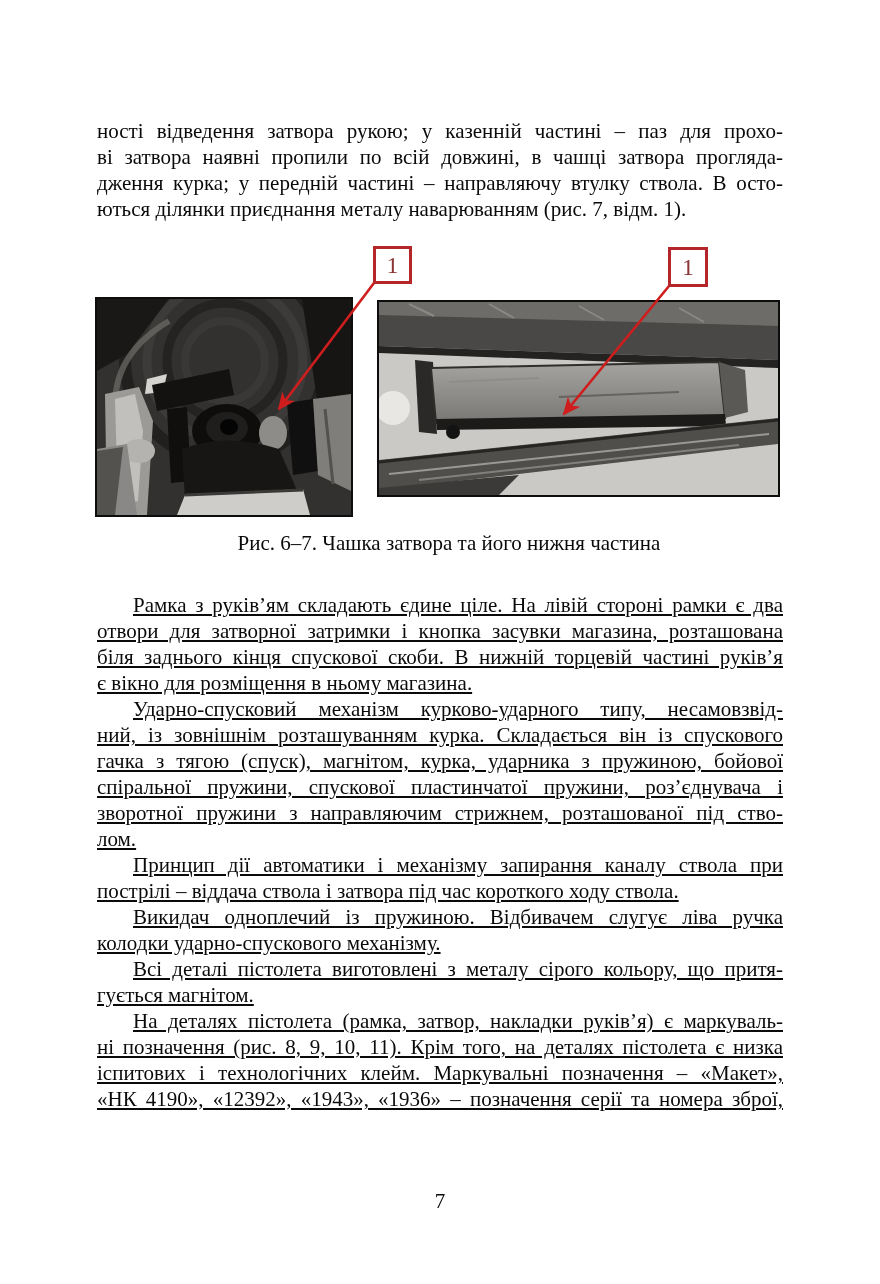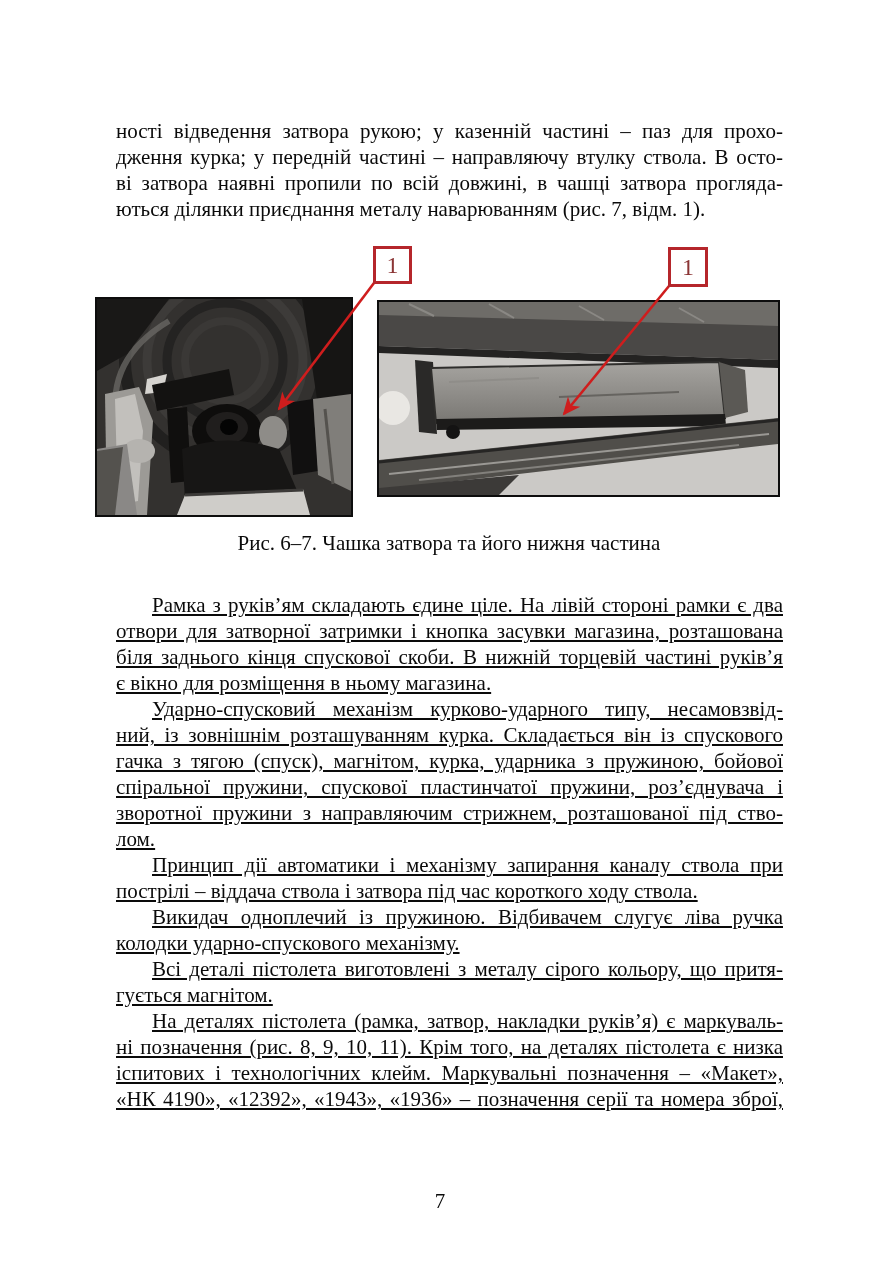--- a/index.html
+++ b/index.html
@@ -5,21 +5,21 @@
   html,body { margin:0; padding:0; background:#ffffff; }
   .page {
     position:relative; width:880px; height:1284px; background:#ffffff;
     font-family:"Liberation Serif","DejaVu Serif",serif; color:#0a0a0a;
     overflow:hidden;
   }
   
   .textblock { position:absolute; left:97px; width:686px; font-size:21px; line-height:26px; }
   .tb1 { top:118px; }
   .tb2 { top:592px;text-decoration:underline; }
-  .line { text-align:justify; text-align-last:justify; white-space:normal;margin-left:19px; }
+  .line { text-align:justify; text-align-last:justify; white-space:normal; }
   .line.last { text-align-last:left; }
   .line.first { text-indent:36px; }
   
   .caption { position:absolute; left:106px; top:531px; width:686px; text-align:center; font-size:21px; }
   .photo { position:absolute; border:2px solid #0d0d0d; background:#2f2d2b; }
   .photo-left  { left:95px;  top:297px; width:254px; height:216px; }
   .photo-right { left:377px; top:300px; width:399px; height:193px; background:#cbc9c6; }
   .photo svg { display:block; width:100%; height:100%; }
   .callout {
     position:absolute; background:#ffffff; z-index:6;
@@ -36,22 +36,22 @@
   .pageno { position:absolute; left:97px; top:1189px; width:686px; text-align:center; font-size:21px; }
 </style>
 </head>
 <body>
 
 <div class="page">
 
   <div class="textblock tb1">
       <div>
         <div class="line">ності відведення затвора рукою; у казенній частині – паз для прохо-</div>
+        <div class="line">ві затвора наявні пропили по всій довжині, в чашці затвора прогляда-</div>
         <div class="line">дження курка; у передній частині – направляючу втулку ствола. В осто-</div>
-        <div class="line">ві затвора наявні пропили по всій довжині, в чашці затвора прогляда-</div>
         <div class="line last">ються ділянки приєднання металу наварюванням (рис. 7, відм. 1).</div>
       </div>
     </div>
 
   <div class="photo photo-left">
     <svg viewBox="0 0 254 216" preserveAspectRatio="none">
       <rect x="0" y="0" width="254" height="216" fill="#33312f"></rect>
 
       <g fill="none">
         <circle cx="128" cy="62" r="100" stroke="#21201f" stroke-width="12"></circle>

